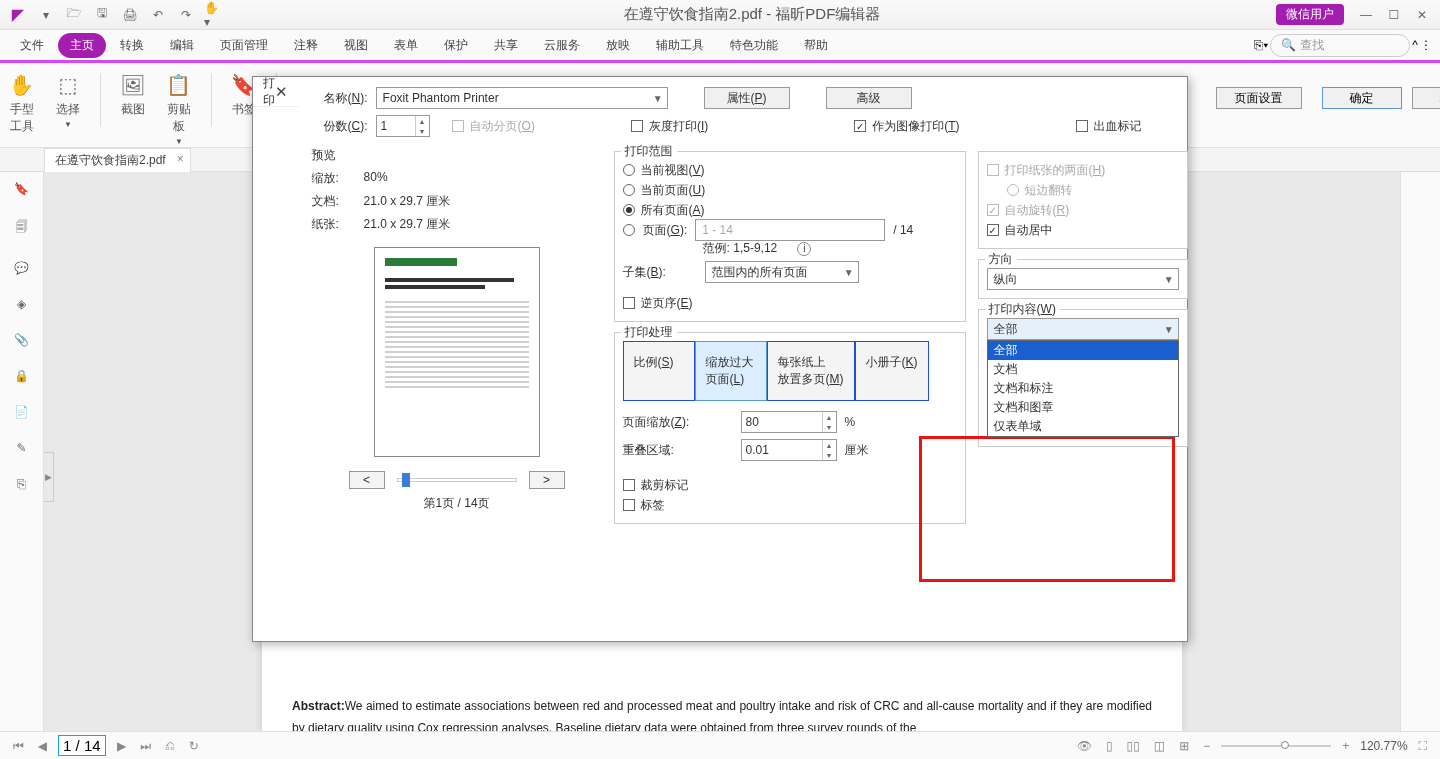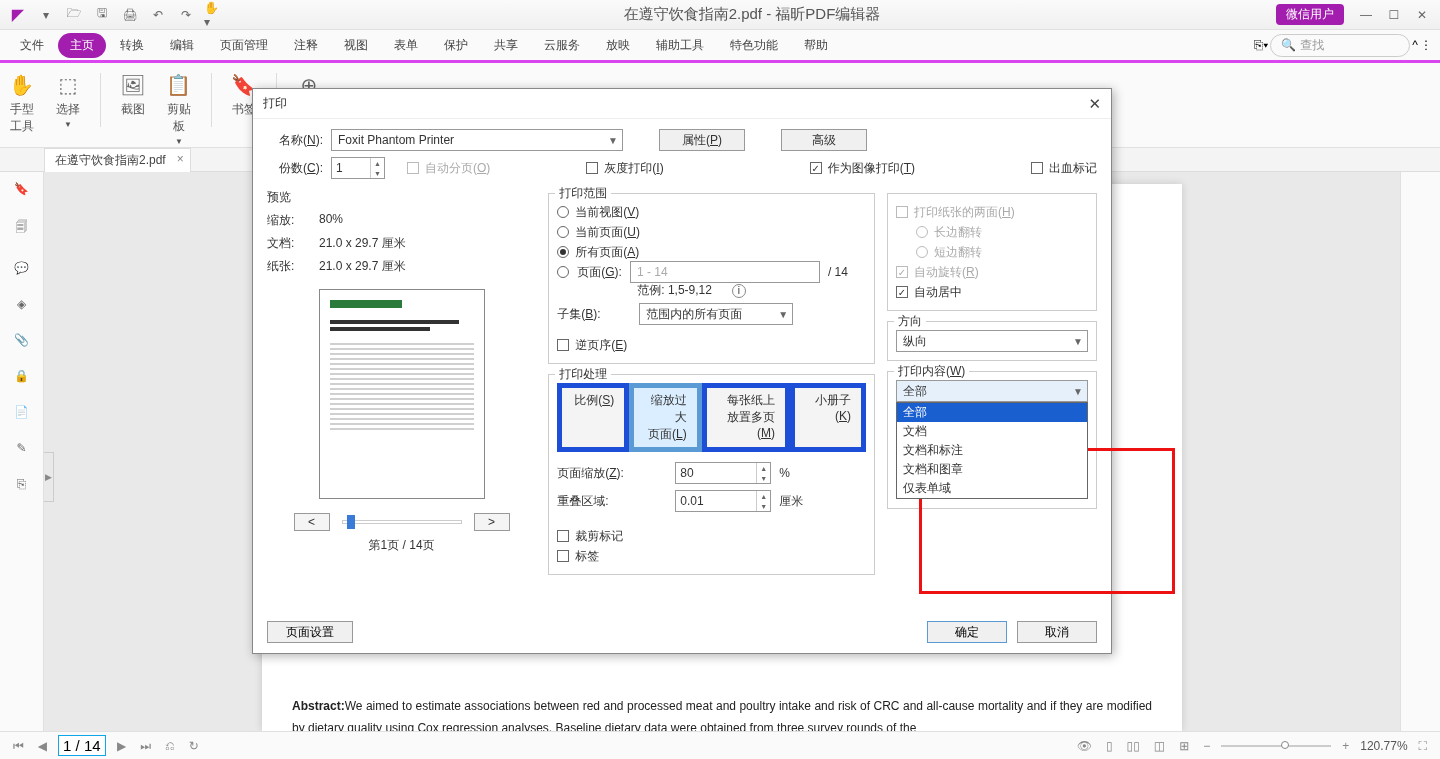--- a/index.html
+++ b/index.html
@@ -28,21 +28,21 @@
 .page{background:#fff;width:920px;margin-top:12px;box-shadow:0 0 8px rgba(0,0,0,.15);padding:20px 30px;color:#222;font-family:Georgia,serif}
 .page p{font-size:14px;line-height:1.6;text-align:justify}
 .rightbar{width:40px;background:#fafafa;border-left:1px solid #e0e0e0}
 .statusbar{position:absolute;bottom:0;left:0;right:0;height:28px;background:#fafafa;border-top:1px solid #e0e0e0;display:flex;align-items:center;padding:0 10px;gap:8px;color:#555}
 .statusbar .navbtn{color:#888;padding:0 3px}
 .statusbar input{width:48px;border:1px solid #0ea5e9;padding:1px 4px;font-size:15px}
 .statusbar .flex{flex:1}
 .statusbar .zoom{display:flex;align-items:center;gap:6px}
 .statusbar .zline{width:110px;height:2px;background:#ccc;position:relative}
 .statusbar .zknob{width:8px;height:8px;border:1px solid #888;border-radius:50%;background:#fff;position:absolute;top:-4px;left:60px}
-.dialog{position:absolute;left:252px;top:88px;width:860px;height:566px;background:#fff;border:1px solid #888;box-shadow:2px 2px 10px rgba(0,0,0,.3);display:flex;flex-direction:column}
+.dialog{position:absolute;left:252px;top:76px;width:936px;height:566px;background:#fff;border:1px solid #888;box-shadow:2px 2px 10px rgba(0,0,0,.3);display:flex;flex-direction:row}
 .dlg-title{height:30px;display:flex;align-items:center;padding:0 10px;border-bottom:1px solid #eee}
 .dlg-title .t{flex:1;color:#333}
 .dlg-title .x{color:#444;font-size:15px}
 .dlg-body{flex:1;padding:10px 14px;display:flex;flex-direction:column;gap:6px;color:#333}
 .toprow{display:flex;align-items:center;gap:8px}
 .toprow label{width:56px;text-align:right}
 .dd{border:1px solid #999;height:22px;display:flex;align-items:center;padding:0 6px;position:relative;background:#fff}
 .dd .arrow{position:absolute;right:4px;color:#666;font-size:10px}
 .btn{border:1px solid #999;background:#f0f0f0;height:22px;padding:0 18px;display:flex;align-items:center}
 .midgrid{display:flex;gap:12px;flex:1;margin-top:4px}
@@ -57,21 +57,21 @@
 .radio.sel .r::after{content:"";width:6px;height:6px;background:#333;border-radius:50%}
 .check .c{width:12px;height:12px;border:1px solid #666;display:flex;align-items:center;justify-content:center;font-size:10px;color:#333}
 .check.on .c::after{content:"✓"}
 .check.disabled{color:#aaa}
 .check.disabled .c{border-color:#bbb}
 .spin{border:1px solid #999;height:22px;width:54px;display:flex;align-items:center;padding:0 4px;position:relative}
 .spin .sarrows{position:absolute;right:0;top:0;bottom:0;width:14px;border-left:1px solid #ccc;display:flex;flex-direction:column}
 .spin .sarrows div{flex:1;display:flex;align-items:center;justify-content:center;font-size:7px;color:#666}
 .txt{border:1px solid #999;height:22px;padding:0 6px;display:flex;align-items:center;background:#fff}
 .btngrp{display:flex}
-.btngrp .seg{border:5px solid #1d4ed8;padding:4px 10px;text-align:right;font-size:12px;min-width:72px;background:#f4f4f4}
+.btngrp .seg{border:1px solid #1d4ed8;padding:12px 10px;text-align:left;font-size:12px;min-width:72px;background:#f4f4f4}
 .btngrp .seg.active{background:#dbeeff;border-color:#5a9bd5}
 .thumb{border:1px solid #888;width:166px;height:210px;margin:8px auto;background:#fff;display:flex;flex-direction:column;padding:10px;gap:3px}
 .thumb .tline{height:2px;background:#d0d0d0}
 .thumb .thead{height:8px;background:#2a7a3a;width:50%}
 .navprev{display:flex;align-items:center;justify-content:center;gap:12px}
 .navprev .nbtn{border:1px solid #999;width:36px;height:18px;display:flex;align-items:center;justify-content:center;background:#f4f4f4}
 .slider{flex:1;height:4px;border:1px solid #ccc;position:relative;max-width:120px}
 .slider .kn{position:absolute;width:8px;height:14px;background:#3a7ad9;top:-6px;left:4px}
 .hlbox{position:absolute;border:3px solid #e11;pointer-events:none}
 .ddopen{position:absolute;border:1px solid #666;background:#fff;z-index:50}
@@ -392,24 +392,20 @@
       </div>
 
       <div class="col right">
         <div class="fs" style="border:1px solid #ccc">
           <div class="check disabled">
               <span class="c"></span>
               <span><span>打印纸张的两面(</span><u>H</u>)</span>
             </div>
           <div class="radio disabled" style="padding-left:20px;color:#aaa">
               <span class="r" style="border-color:#bbb"></span>
-              <span>长边翻转</span>
-            </div>
-          <div class="radio disabled" style="padding-left:20px;color:#aaa">
-              <span class="r" style="border-color:#bbb"></span>
               <span>短边翻转</span>
             </div>
           <div class="check on disabled" style="color:#aaa">
               <span class="c" style="color:#aaa"></span>
               <span><span>自动旋转(</span><u>R</u>)</span>
             </div>
           <div class="check on">
               <span class="c"></span>
               <span>自动居中</span>
             </div>

